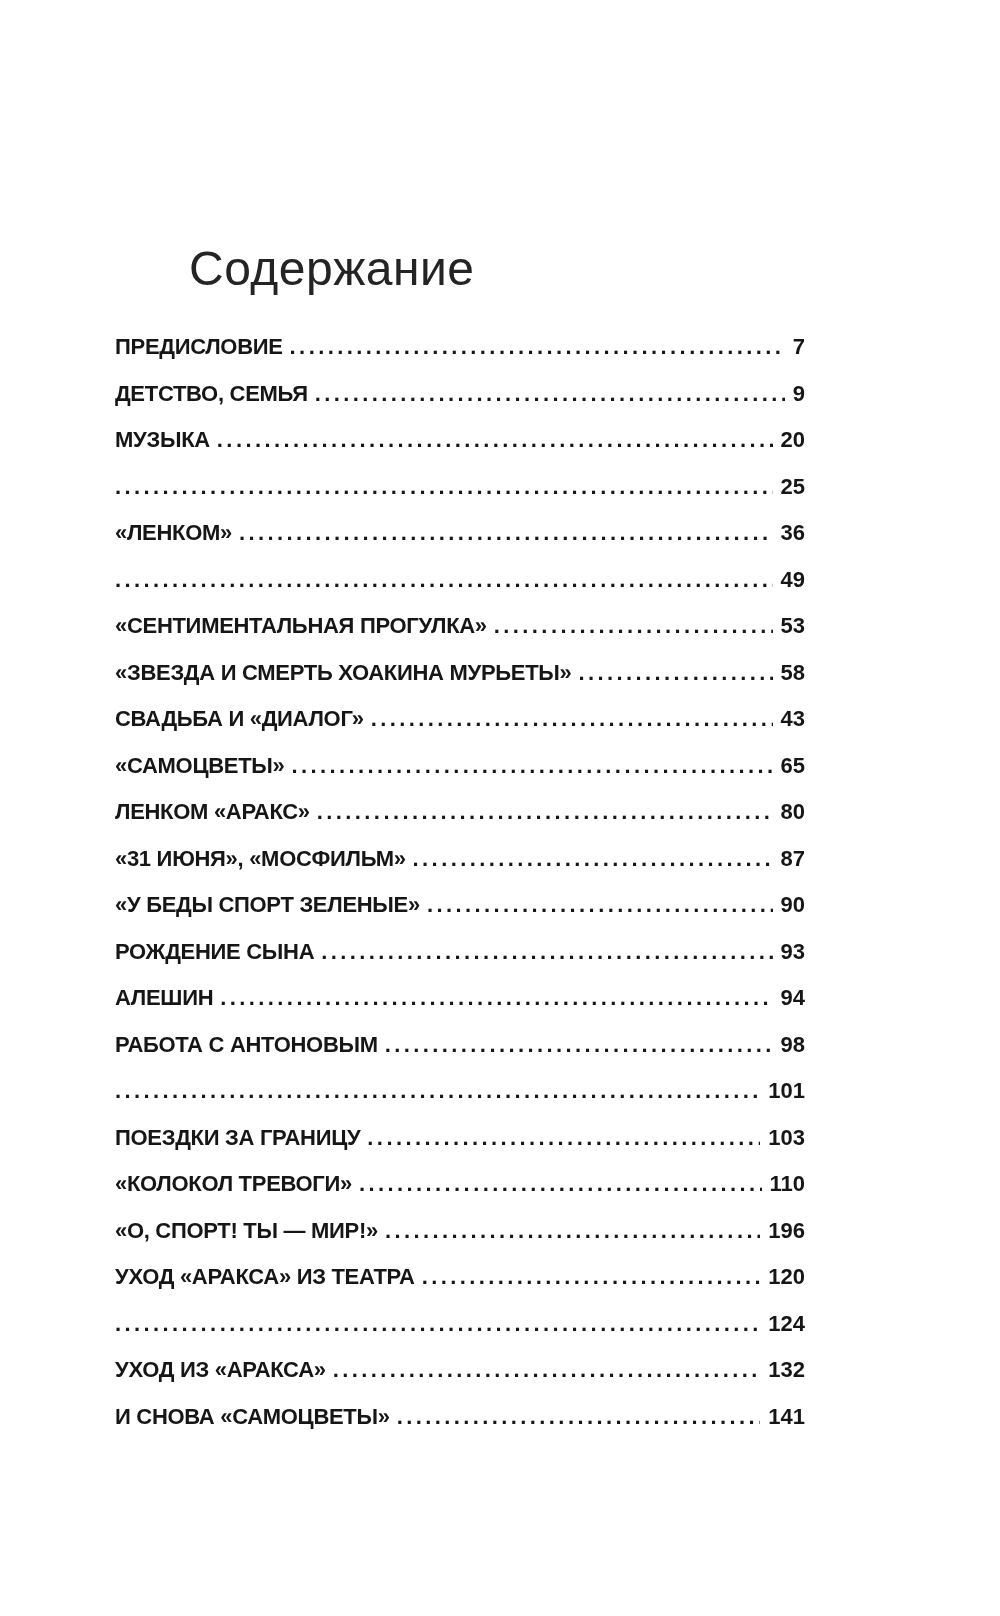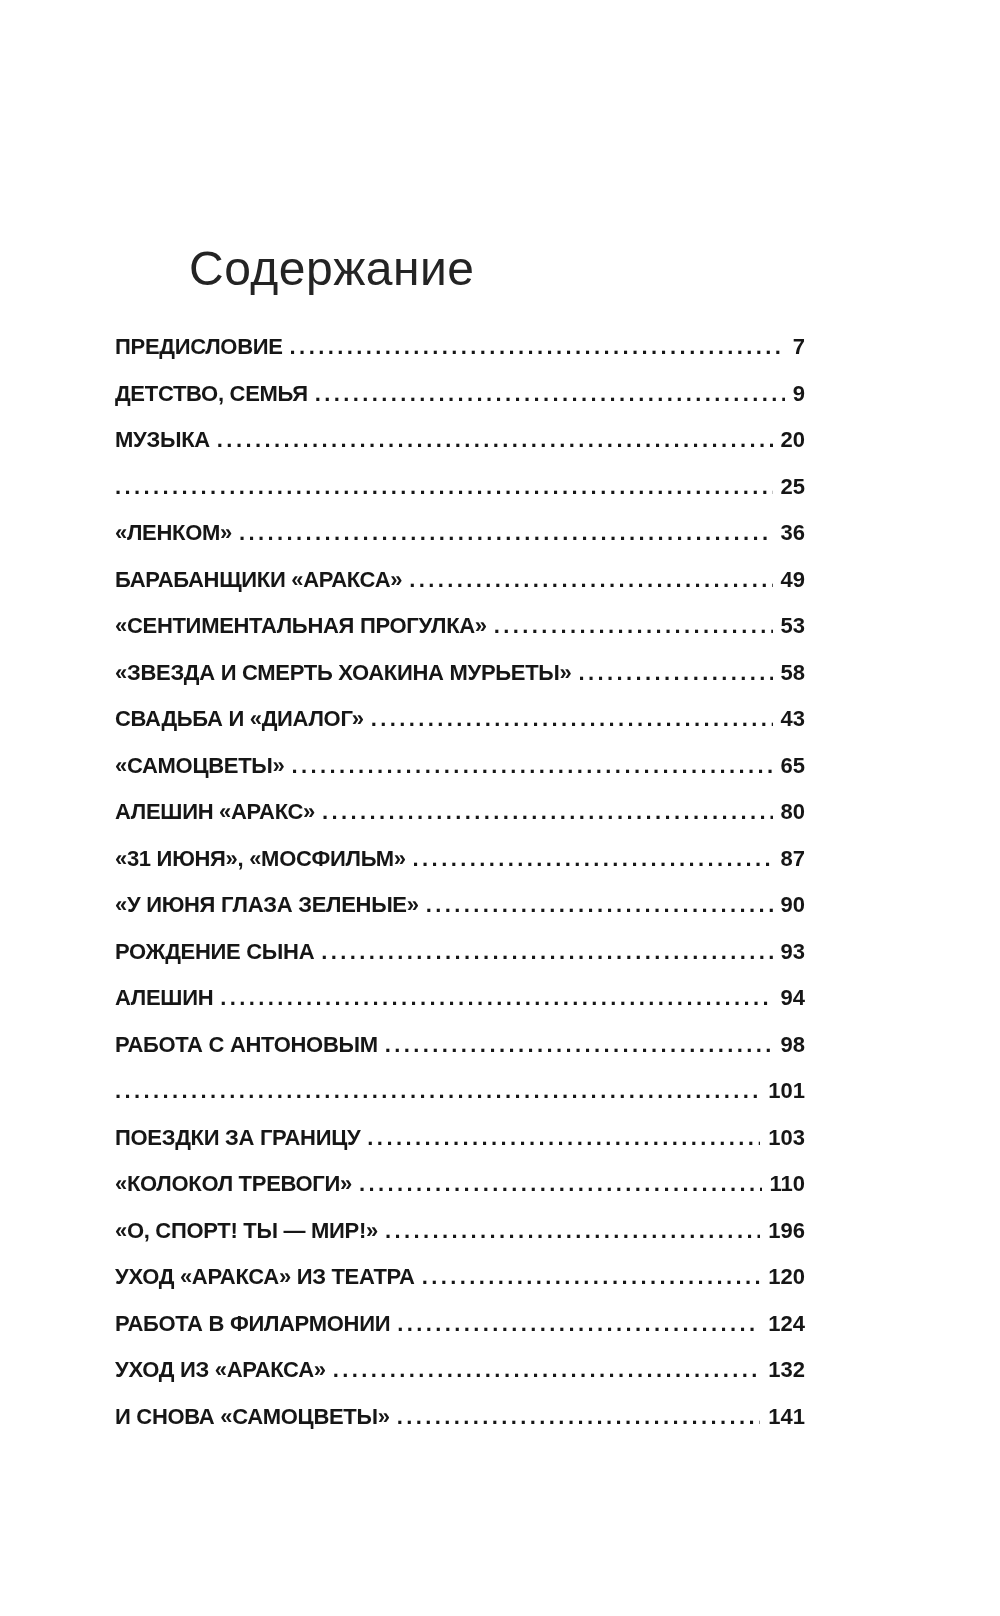--- a/index.html
+++ b/index.html
@@ -94,21 +94,20 @@
       <div class="toc-row">
       <span class="toc-leader">................................................................................................................................................................</span>
       <span class="toc-page-num">25</span>
     </div>
       <div class="toc-row">
       <span class="toc-label">«ЛЕНКОМ»</span>
       <span class="toc-leader">................................................................................................................................................................</span>
       <span class="toc-page-num">36</span>
     </div>
       <div class="toc-row">
-      <span class="toc-label">БАРАБАНЩИКИ «АРАКСА»</span>
       <span class="toc-leader">................................................................................................................................................................</span>
       <span class="toc-page-num">49</span>
     </div>
       <div class="toc-row">
       <span class="toc-label">«СЕНТИМЕНТАЛЬНАЯ ПРОГУЛКА»</span>
       <span class="toc-leader">................................................................................................................................................................</span>
       <span class="toc-page-num">53</span>
     </div>
       <div class="toc-row">
       <span class="toc-label">«ЗВЕЗДА И СМЕРТЬ ХОАКИНА МУРЬЕТЫ»</span>
@@ -119,31 +118,31 @@
       <span class="toc-label">СВАДЬБА И «ДИАЛОГ»</span>
       <span class="toc-leader">................................................................................................................................................................</span>
       <span class="toc-page-num">43</span>
     </div>
       <div class="toc-row">
       <span class="toc-label">«САМОЦВЕТЫ»</span>
       <span class="toc-leader">................................................................................................................................................................</span>
       <span class="toc-page-num">65</span>
     </div>
       <div class="toc-row">
-      <span class="toc-label">АЛЕШИН «АРАКС»</span>
+      <span class="toc-label">ЛЕНКОМ «АРАКС»</span>
       <span class="toc-leader">................................................................................................................................................................</span>
       <span class="toc-page-num">80</span>
     </div>
       <div class="toc-row">
       <span class="toc-label">«31 ИЮНЯ», «МОСФИЛЬМ»</span>
       <span class="toc-leader">................................................................................................................................................................</span>
       <span class="toc-page-num">87</span>
     </div>
       <div class="toc-row">
-      <span class="toc-label">«У ИЮНЯ ГЛАЗА ЗЕЛЕНЫЕ»</span>
+      <span class="toc-label">«У БЕДЫ СПОРТ ЗЕЛЕНЫЕ»</span>
       <span class="toc-leader">................................................................................................................................................................</span>
       <span class="toc-page-num">90</span>
     </div>
       <div class="toc-row">
       <span class="toc-label">РОЖДЕНИЕ СЫНА</span>
       <span class="toc-leader">................................................................................................................................................................</span>
       <span class="toc-page-num">93</span>
     </div>
       <div class="toc-row">
       <span class="toc-label">АЛЕШИН</span>
@@ -173,21 +172,20 @@
       <span class="toc-label">«О, СПОРТ! ТЫ — МИР!»</span>
       <span class="toc-leader">................................................................................................................................................................</span>
       <span class="toc-page-num">196</span>
     </div>
       <div class="toc-row">
       <span class="toc-label">УХОД «АРАКСА» ИЗ ТЕАТРА</span>
       <span class="toc-leader">................................................................................................................................................................</span>
       <span class="toc-page-num">120</span>
     </div>
       <div class="toc-row">
-      <span class="toc-label">РАБОТА В ФИЛАРМОНИИ</span>
       <span class="toc-leader">................................................................................................................................................................</span>
       <span class="toc-page-num">124</span>
     </div>
       <div class="toc-row">
       <span class="toc-label">УХОД ИЗ «АРАКСА»</span>
       <span class="toc-leader">................................................................................................................................................................</span>
       <span class="toc-page-num">132</span>
     </div>
       <div class="toc-row">
       <span class="toc-label">И СНОВА «САМОЦВЕТЫ»</span>

